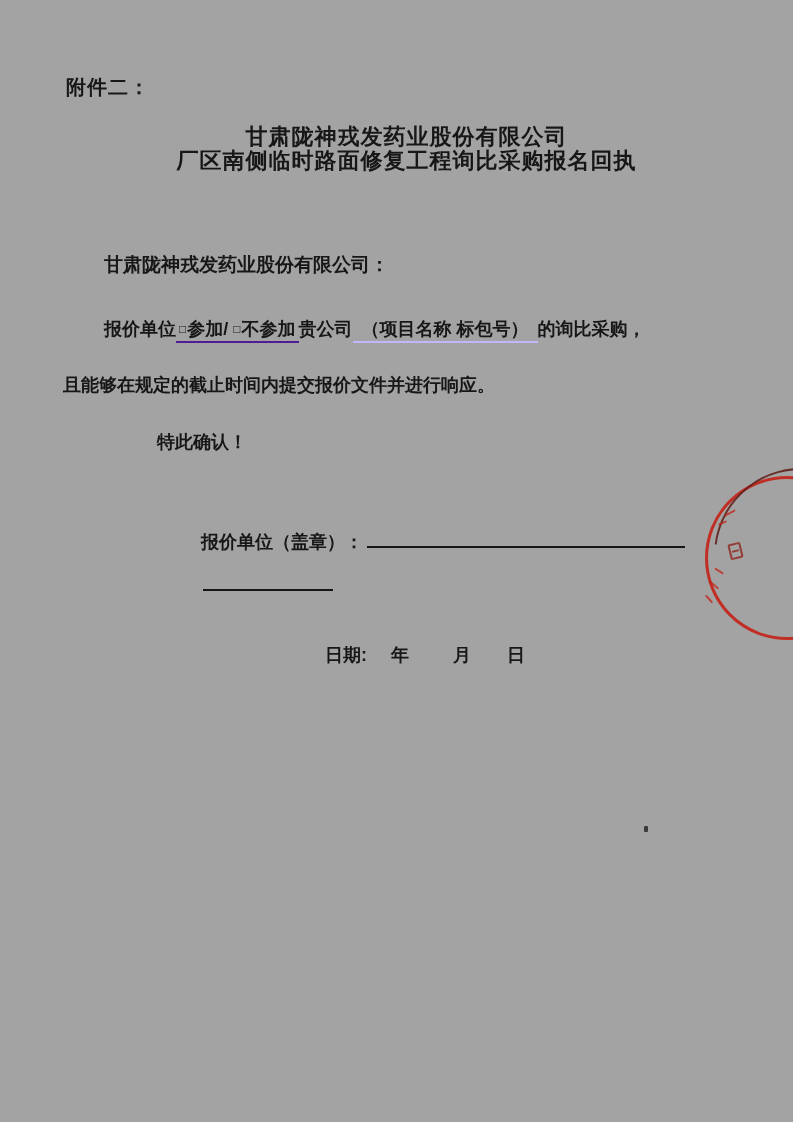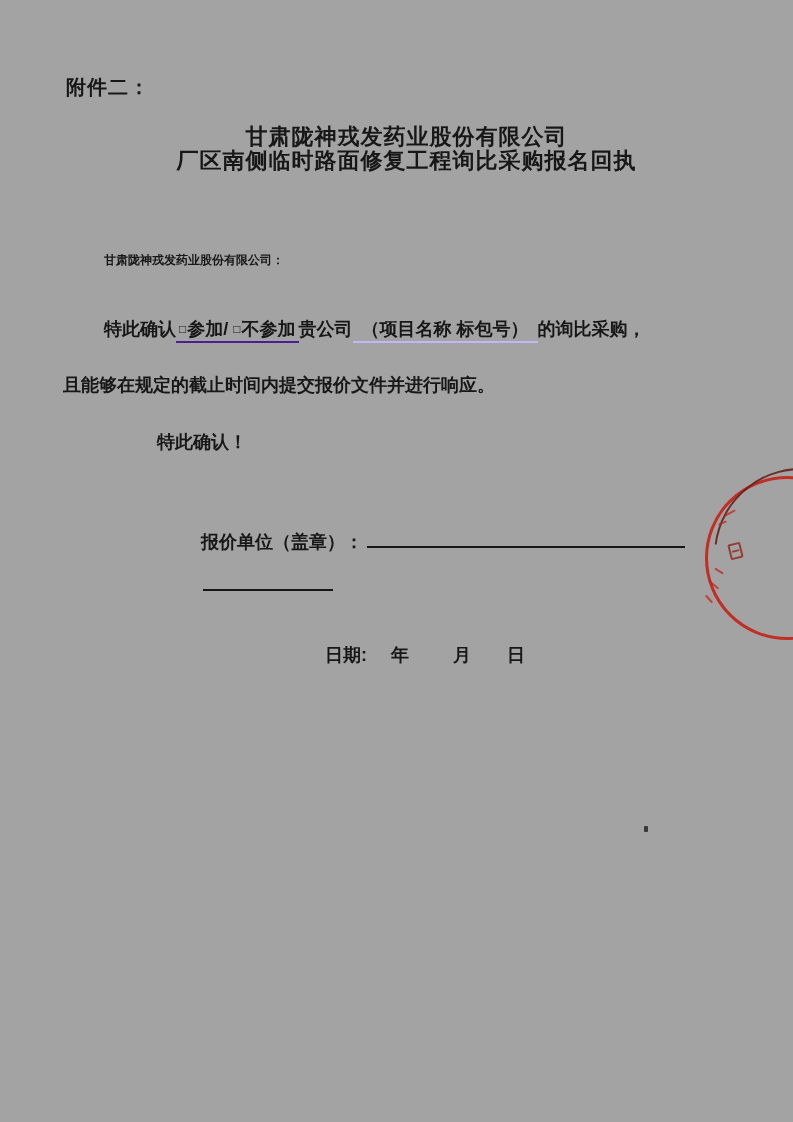--- a/index.html
+++ b/index.html
@@ -26,21 +26,21 @@
     left: 20px; width: 773px;
     text-align: center;
     font-size: 22px; font-weight: 700; letter-spacing: 1px;
     white-space: nowrap;
   }
   .title-1 { top: 122px; }
   .title-2 { top: 146px; }
 
   .salutation {
     left: 104px; top: 252px;
-    font-size: 12px; font-weight: 700;
+    font-size: 19px; font-weight: 700;
   }
 
   .body-line1 {
     left: 104px; top: 317px;
     font-size: 18px; font-weight: 700;
     white-space: nowrap;
   }
   .body-line2 {
     left: 63px; top: 373px;
     font-size: 18px; font-weight: 700;
@@ -150,21 +150,21 @@
 
   <div class="abs attachment-label">附件二：</div>
 
   <div class="abs title-line title-1">甘肃陇神戎发药业股份有限公司</div>
 
   <div class="abs title-line title-2">厂区南侧临时路面修复工程询比采购报名回执</div>
 
   <div class="abs salutation">甘肃陇神戎发药业股份有限公司：</div>
 
   <div class="abs body-line1">
-    <span>特此确认</span><span class="underlined-group"><span class="checkbox">□</span><span>参加/</span> <span class="checkbox">□</span><span>不参加</span></span><span>贵公司</span><span class="blank-hint-group"><span>（项目名称 标包号）</span></span><span>的询比采购，</span>
+    <span>报价单位</span><span class="underlined-group"><span class="checkbox">□</span><span>参加/</span> <span class="checkbox">□</span><span>不参加</span></span><span>贵公司</span><span class="blank-hint-group"><span>（项目名称 标包号）</span></span><span>的询比采购，</span>
   </div>
 
   <div class="abs body-line2">且能够在规定的截止时间内提交报价文件并进行响应。</div>
 
   <div class="abs hereby">特此确认！</div>
 
   <div class="abs sig-line sig-line-1">
     <span>报价单位（盖章）：</span><span class="blank-field blank-unit"></span>
   </div>
 

